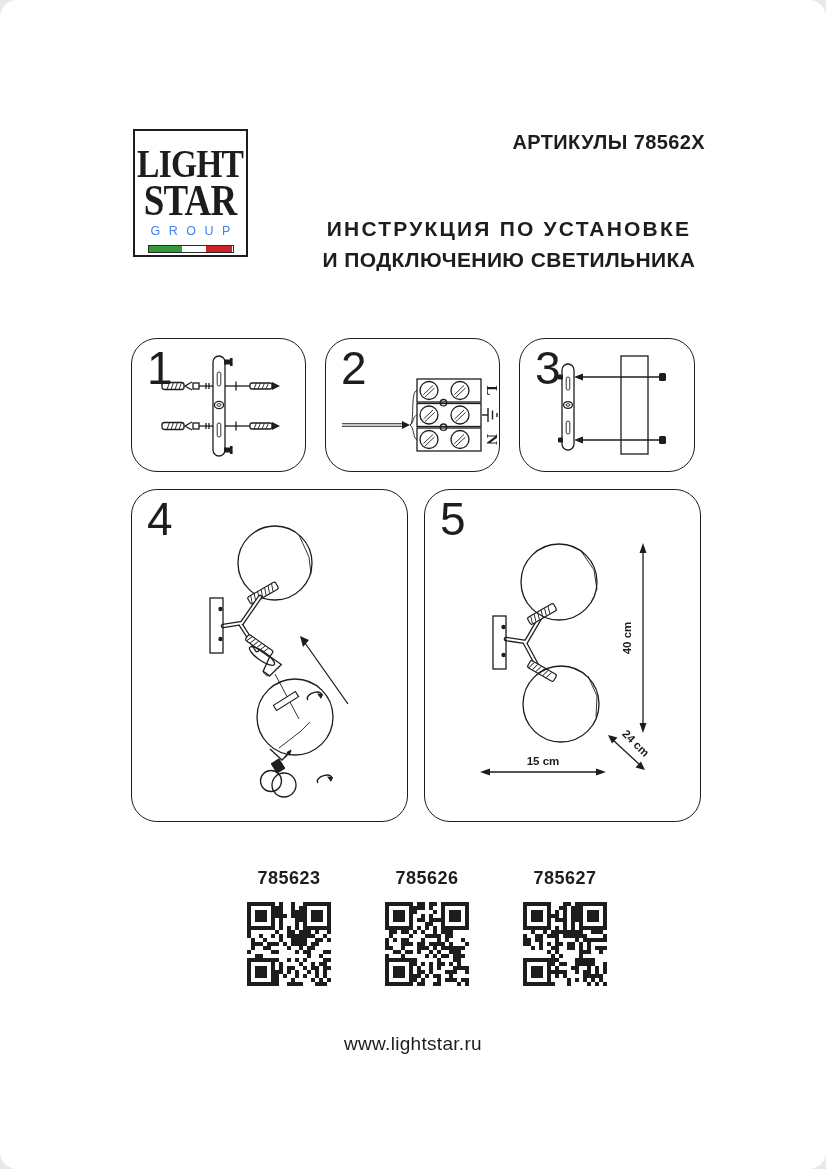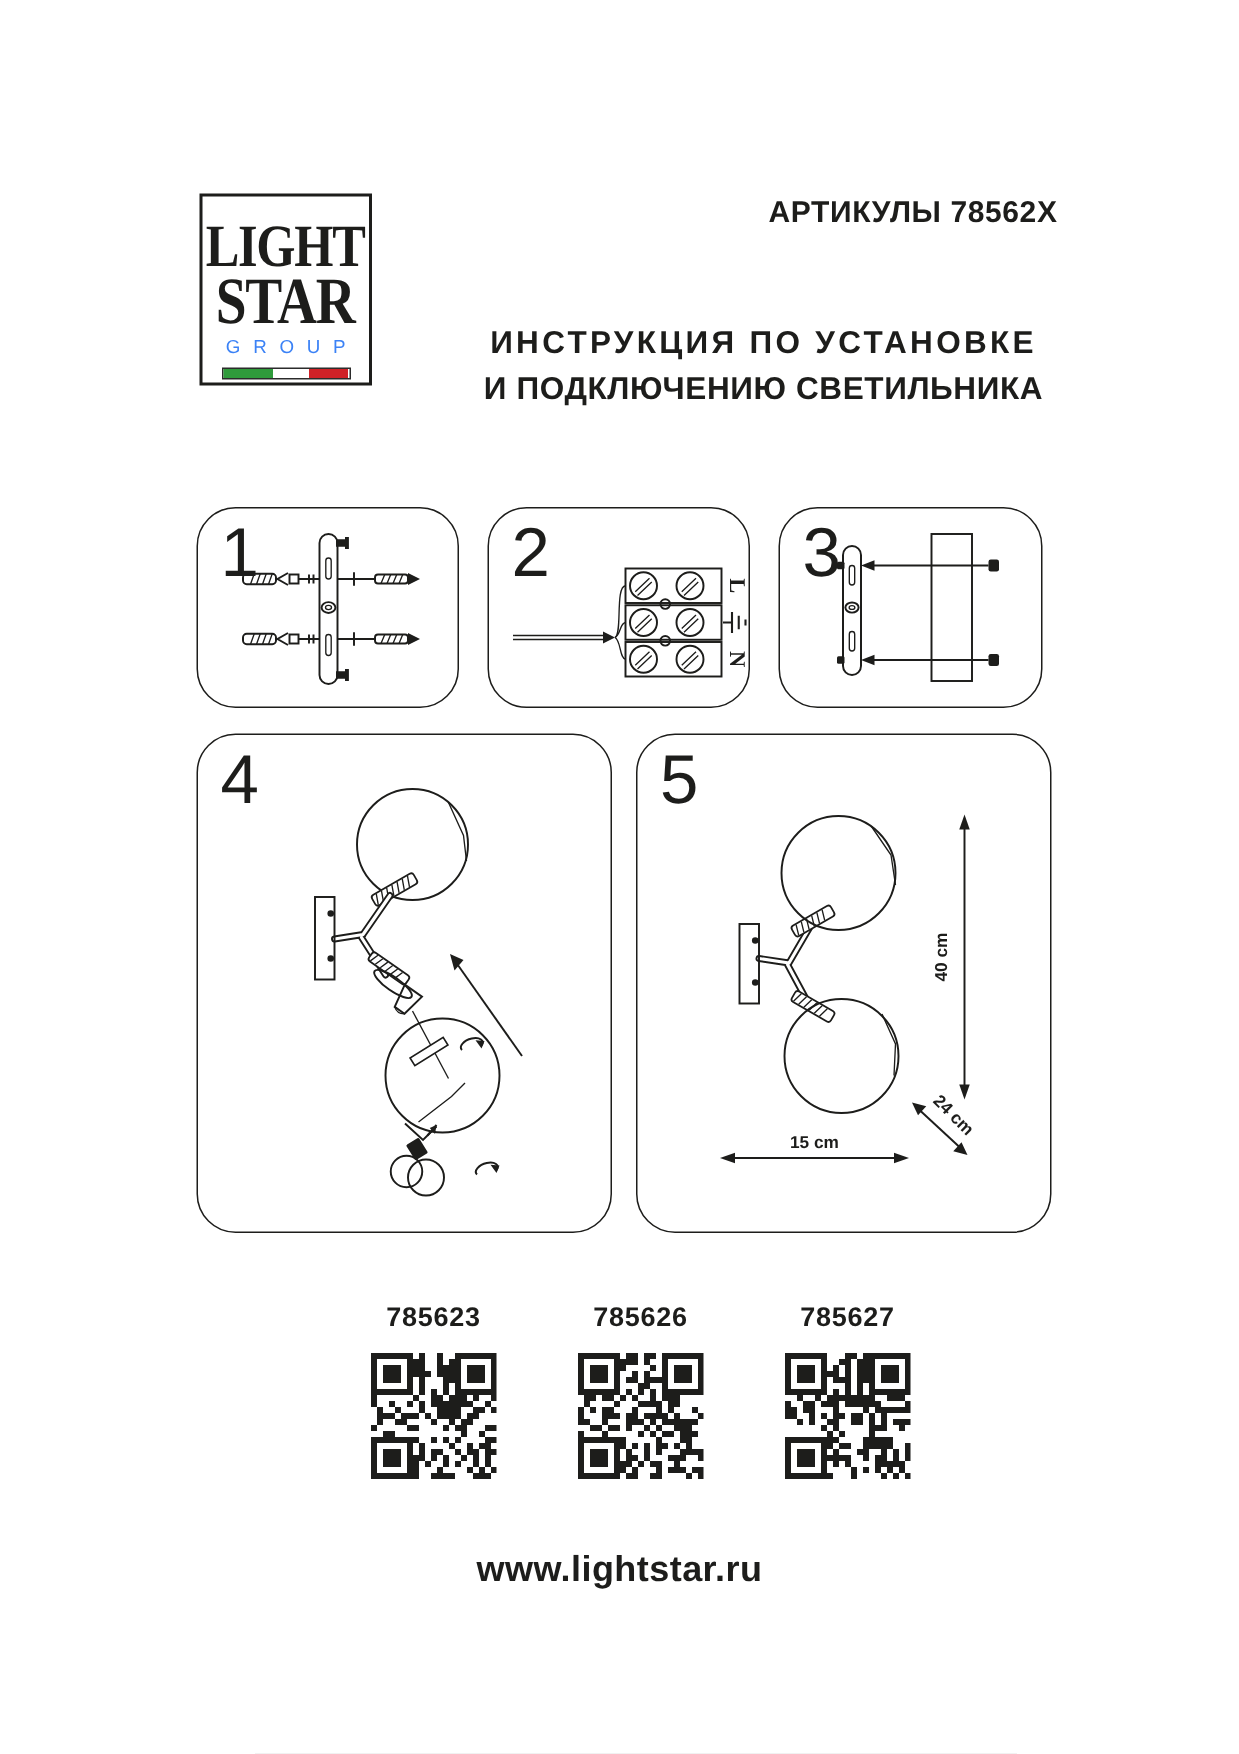--- a/index.html
+++ b/index.html
@@ -1,20 +1,21 @@
 <!DOCTYPE html>
 <html><head>
 <meta charset="utf-8">
 <style>
   * { margin:0; padding:0; box-sizing:border-box; }
   html,body { background:#e8e8e8; }
   .page {
     position:relative; width:826px; height:1169px; margin:0 auto;
     background:#ffffff; overflow:hidden; color:#1d1d1b;
     font-family:"Liberation Sans","DejaVu Sans",sans-serif;
+    border-radius:17px;
   }
   
   .logo-box {
     position:absolute; left:133px; top:129px; width:115px; height:128px;
     border:2px solid #1d1d1b; background:#fff;
     display:flex; flex-direction:column; align-items:center; padding-top:17px;
   }
   .logo-word {
     font-family:"Liberation Serif","DejaVu Serif",serif; font-weight:bold;
     color:#1d1d1b; transform:scaleX(0.84); transform-origin:50% 50%;
@@ -64,21 +65,21 @@
   }
   .product-col { width:86px; text-align:center; }
   .product-code {
     font-size:18px; font-weight:bold; letter-spacing:0.5px; color:#1d1d1b;
     white-space:nowrap;
   }
   .qr { margin-top:13px; width:84px; height:84px; }
   
   .footer {
     position:absolute; left:0; right:0; top:1033px; text-align:center;
-    font-size:24px; font-weight:bold; letter-spacing:0.3px;
+    font-size:19px; font-weight:normal; letter-spacing:0.3px;
   }
   
   .ink   { stroke:#1d1d1b; fill:none; stroke-width:1.3; }
   .inkthin { stroke:#1d1d1b; fill:none; stroke-width:0.9; }
   .fillink { fill:#1d1d1b; stroke:none; }
   .armB { stroke:#1d1d1b; fill:none; stroke-width:4.6; stroke-linecap:round; stroke-linejoin:round; }
   .armW { stroke:#ffffff; fill:none; stroke-width:2.1; stroke-linecap:round; stroke-linejoin:round; }
   .dimtxt { font-family:"Liberation Sans","DejaVu Sans",sans-serif; font-size:11.5px; font-weight:bold; fill:#1d1d1b; }
   .termtxt { font-family:"Liberation Serif","DejaVu Serif",serif; font-size:15px; font-weight:bold; fill:#1d1d1b; }
 </style>

